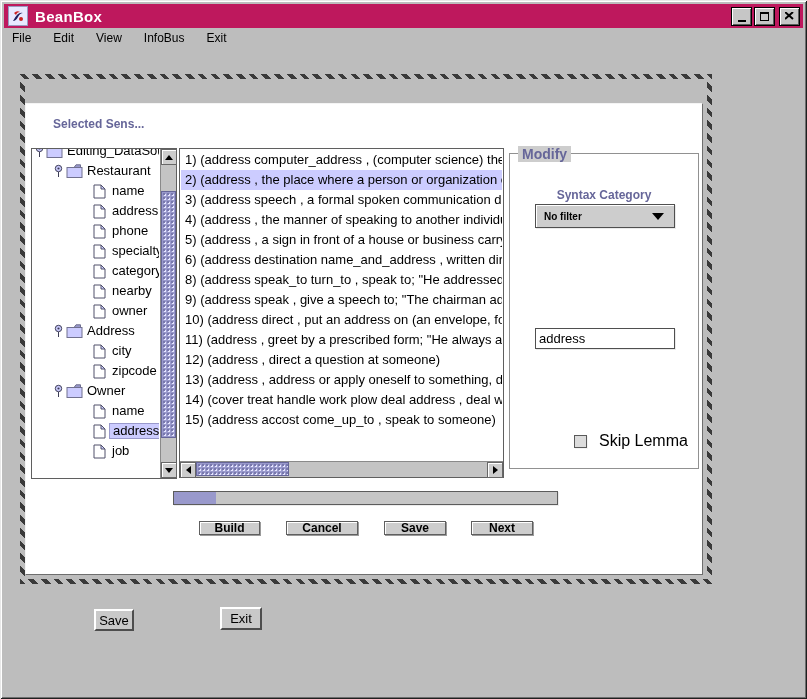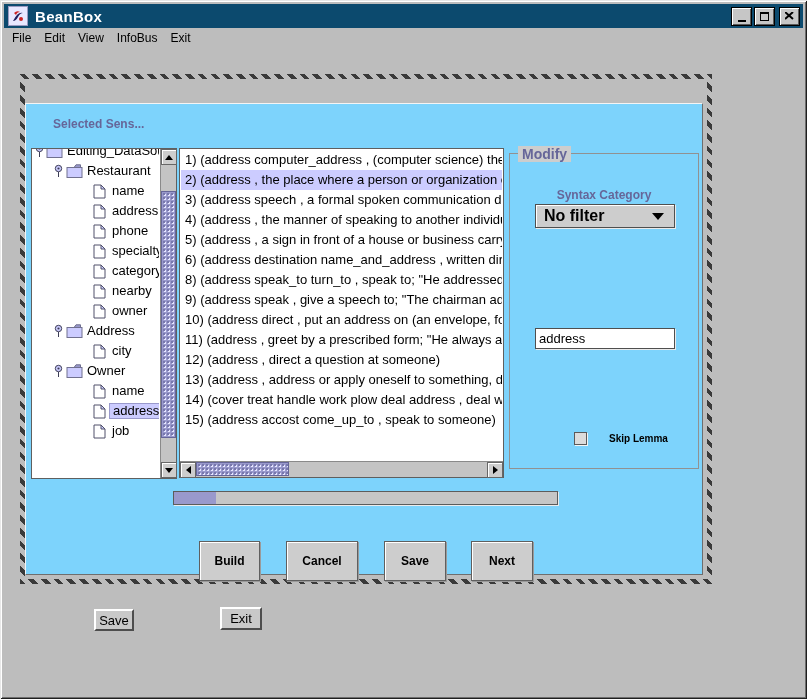--- a/index.html
+++ b/index.html
@@ -1,41 +1,41 @@
 <!DOCTYPE html>
 <html><head>
 <meta charset="utf-8">
 <style>
   html,body{margin:0;padding:0;background:#808080;}
   *{box-sizing:border-box;font-family:"Liberation Sans",sans-serif;}
   .window{position:relative;width:807px;height:699px;background:#bdbdbd;overflow:hidden;
     box-shadow:inset 1px 1px 0 #e8e8e8, inset -1px -1px 0 #1f1f1f, inset 2px 2px 0 #ffffff, inset -2px -2px 0 #6e6e6e;}
   
-  .titlebar{position:absolute;left:4px;top:4px;right:4px;height:24px;background:#0c4a6e;display:flex;align-items:center;}
+  .titlebar{position:absolute;left:4px;top:4px;right:4px;height:24px;background:#be185d;display:flex;align-items:center;}
   .app-icon{width:20px;height:20px;margin-left:4px;background:#e8e8ff;border:1px solid #9a9ac0;display:flex;align-items:center;justify-content:center;}
   .title-text{color:#ffffff;font-weight:bold;font-size:15px;margin-left:7px;letter-spacing:.3px;}
   .win-controls{margin-left:auto;display:flex;align-items:center;margin-right:3px;}
   .win-btn{width:21px;height:19px;background:#c6c6c6;border:1px solid #000;margin-left:2px;
     box-shadow:inset 1px 1px 0 #fff, inset -1px -1px 0 #5a5a5a;display:flex;align-items:center;justify-content:center;cursor:default;}
   .win-btn.close{margin-left:4px;}
   .glyph-min{width:8px;height:2px;background:#000;margin-top:9px;}
   .glyph-max{width:9px;height:9px;border:1px solid #000;border-top-width:2px;}
   
-  .menubar{position:absolute;left:4px;top:28px;right:4px;height:20px;background:#bdbdbd;display:flex;align-items:center;padding-left:8px;gap:13px;}
+  .menubar{position:absolute;left:4px;top:28px;right:4px;height:20px;background:#bdbdbd;display:flex;align-items:center;padding-left:8px;gap:22px;}
   .menu-item{font-size:12px;color:#000;}
   
   .marquee{position:absolute;left:20px;top:74px;width:692px;height:510px;border:5px solid;
     border-image:repeating-linear-gradient(45deg,#3a3a3a 0 4px,#bdbdbd 4px 9px) 5;}
   
   .tabs-row{position:absolute;left:28px;top:82px;height:21px;display:flex;z-index:3;}
   .tab{height:20px;margin-top:1px;padding:2px 8px 0 8px;font-size:12px;font-weight:bold;color:#000;background:#a3a3a3;
     border:1px solid #5f5f5f;border-bottom:none;border-radius:5px 2px 0 0;box-shadow:inset 1px 1px 0 #d9d9d9;margin-right:1px;}
   .tab.selected{background:#cdcdcd;height:22px;margin-top:0;padding-top:3px;box-shadow:inset 1px 1px 0 #fff;}
   
-  .content{position:absolute;left:25px;top:103px;width:678px;height:472px;background:#7dd3fc;
+  .content{position:absolute;left:25px;top:103px;width:678px;height:472px;background:#ffffff;
     border:1px solid #6e6e6e;border-top-color:#f4f4f4;border-left-color:#f4f4f4;z-index:2;}
   .sens-label{position:absolute;left:27px;top:13px;font-size:12px;font-weight:bold;color:#666699;}
   
   .tree-wrap{position:absolute;left:5px;top:44px;width:146px;height:331px;background:#ffffff;border:1px solid #5f5f5f;}
   .tree-rows{position:absolute;left:1px;top:0;right:17px;bottom:1px;overflow:hidden;}
   .tree-inner{position:absolute;left:0;top:-8px;right:0;}
   .tree-row{position:relative;height:20px;white-space:nowrap;}
   .tree-row .exp{position:absolute;top:3px;}
   .tree-row .nicon{position:absolute;top:3px;}
   .tree-row .tlabel{position:absolute;top:2px;font-size:13px;color:#000;padding:0 3px;line-height:16px;}
@@ -63,34 +63,34 @@
   .hscroll{position:absolute;left:0;right:0;bottom:0;height:16px;background:#c4c4c4;border-top:1px solid #8a8a8a;}
   .sbtn.left{left:0;top:0}.sbtn.right{right:0;left:auto;top:0}
   .hthumb{top:0;height:14px;left:16px;width:93px;}
   
   .modify{position:absolute;left:483px;top:49px;width:190px;height:316px;border:1px solid #919191;}
   .modify-title{position:absolute;left:8px;top:-8px;background:#cdcdcd;padding:0 4px;font-size:14px;font-weight:bold;color:#666699;}
   .m-label{position:absolute;left:0;right:0;text-align:center;font-size:12px;font-weight:bold;color:#666699;}
   .syntax-label{top:34px;}
   .combo{position:absolute;left:25px;top:50px;width:140px;height:24px;background:#cdcdcd;border:1px solid #4f4f4f;
     box-shadow:inset 1px 1px 0 #fff, 1px 1px 0 #eaeaea;display:flex;align-items:center;}
-  .combo-text{font-size:16px;font-weight:bold;margin-left:8px;color:#000;}
+  .combo-text{font-size:10px;font-weight:bold;margin-left:8px;color:#000;}
   .combo-arrow{margin-left:auto;margin-right:10px;width:0;height:0;border-left:6px solid transparent;border-right:6px solid transparent;border-top:7px solid #000;}
   .wordform-label{top:159px;margin-top:16px;}
   .wordform-input{position:absolute;left:25px;top:174px;width:140px;height:21px;background:#fff;border:1px solid #4f4f4f;
     font-size:13px;color:#000;padding:0 3px;box-shadow:1px 1px 0 #eaeaea;}
   .check-row{position:absolute;left:64px;top:278px;display:flex;align-items:center;}
   .checkbox{width:13px;height:13px;background:#dcdcdc;border:1px solid #5a5a5a;box-shadow:1px 1px 0 #f4f4f4;}
-  .check-label{font-size:10px;font-weight:bold;color:#000;margin-left:22px;}
+  .check-label{font-size:16px;font-weight:normal;color:#000;margin-left:12px;}
   
   .progress{position:absolute;left:147px;top:387px;width:385px;height:14px;background:#c6c6c6;border:1px solid #5c5c5c;box-shadow:1px 1px 0 #ececec;}
   .progress-fill{position:absolute;left:0;top:0;bottom:0;background:#9999cc;}
-  .mbtn{position:absolute;top:417px;height:40px;background:#cdcdcd;border:1px solid #5f5f5f;
+  .mbtn{position:absolute;top:417px;height:14px;background:#cdcdcd;border:1px solid #5f5f5f;
     box-shadow:inset 1px 1px 0 #fff, 1px 1px 0 #9a9a9a;font-size:12px;font-weight:bold;color:#000;
-    display:flex;align-items:center;justify-content:center;cursor:default;margin-top:20px;}
+    display:flex;align-items:center;justify-content:center;cursor:default;}
   .btn-build{left:173px;width:61px;}
   .btn-cancel{left:260px;width:72px;}
   .btn-save{left:358px;width:62px;}
   .btn-next{left:445px;width:62px;}
   
   .awt-btn{position:absolute;background:#c9c9c9;border:2px solid;border-color:#ffffff #4d4d4d #4d4d4d #ffffff;
     font-size:13px;color:#000;display:flex;align-items:center;justify-content:center;cursor:default;}
   .awt-save{left:94px;top:609px;width:40px;height:22px;}
   .awt-exit{left:220px;top:607px;width:42px;height:23px;}
 </style>
@@ -224,20 +224,27 @@
                   <path d="M8 3.5 L10 0.8 H14.5 V3.5 Z" fill="#9999cc" stroke="#70708f"></path>
                 </svg></span>
               <span class="tlabel">Address</span>
             </div>
             <div class="tree-row lvl2">
               <span class="nicon"><svg width="13" height="15" viewBox="0 0 13 15">
                   <path d="M1 1 h7 l4 4 v9 h-11 z" fill="#ffffff" stroke="#50506a"></path>
                   <path d="M8 1 l4 4 h-4 z" fill="#ccccff" stroke="#50506a"></path>
                 </svg></span>
               <span class="tlabel">city</span>
+            </div>
+            <div class="tree-row lvl2">
+              <span class="nicon"><svg width="13" height="15" viewBox="0 0 13 15">
+                  <path d="M1 1 h7 l4 4 v9 h-11 z" fill="#ffffff" stroke="#50506a"></path>
+                  <path d="M8 1 l4 4 h-4 z" fill="#ccccff" stroke="#50506a"></path>
+                </svg></span>
+              <span class="tlabel">zipcode</span>
             </div>
             <div class="tree-row lvl1">
               <span class="exp"><svg width="11" height="14" viewBox="0 0 11 14">
                   <circle cx="5.5" cy="4.5" r="3.2" fill="#ccccff" stroke="#3c3c55"></circle>
                   <circle cx="5.5" cy="4.5" r="1.1" fill="#3c3c55"></circle>
                   <line x1="5.5" y1="8" x2="5.5" y2="13" stroke="#3c3c55"></line>
                 </svg></span>
               <span class="nicon"><svg width="17" height="14" viewBox="0 0 17 14">
                   <rect x="1" y="3.5" width="15" height="10" fill="#ccccff" stroke="#70708f"></rect>
                   <path d="M8 3.5 L10 0.8 H14.5 V3.5 Z" fill="#9999cc" stroke="#70708f"></path>

